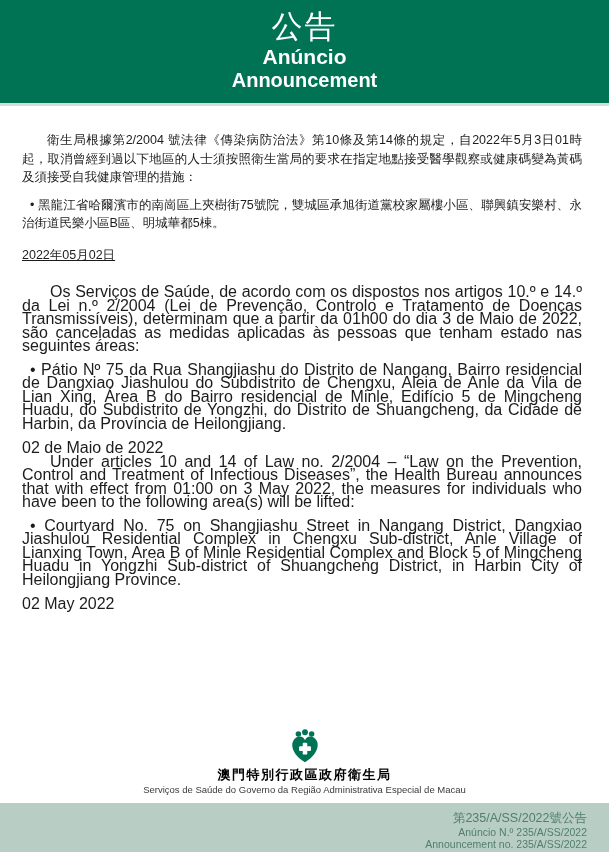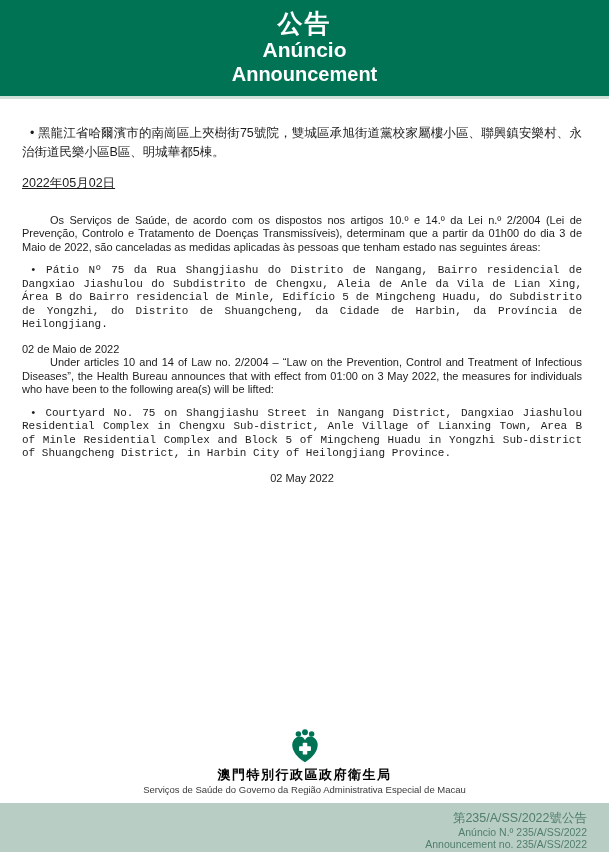--- a/index.html
+++ b/index.html
@@ -15,34 +15,34 @@
   
   .banner {
     width: 100%;
     background: #007355;
     color: #ffffff;
     text-align: center;
     padding: 9px 0 10px 0;
     box-sizing: border-box;
     border-bottom: 3px solid #cfe0d8;
   }
-  .banner .t-zh { font-size: 25px; font-weight: bold; line-height: 1.15; letter-spacing: 2px; }
+  .banner .t-zh { font-size: 31px; font-weight: normal; line-height: 1.15; letter-spacing: 2px; }
   .banner .t-pt { font-size: 21px; font-weight: bold; line-height: 1.18; }
   .banner .t-en { font-size: 20px; font-weight: bold; line-height: 1.18; }
   
   .content { padding: 25px 27px 0 22px; }
   .zh  { font-size: 12.5px; line-height: 18.5px; text-align: justify; margin: 0; }
-  .lat { font-size: 11px;   line-height: 13.5px; text-align: justify; margin: 0; }
+  .lat { font-size: 16px;   line-height: 13.5px; text-align: justify; margin: 0; }
   .zh.para   { text-indent: 25px; margin-bottom: 9px; }
   .zh.bullet { text-indent: 8px;  margin-bottom: 13px; }
   .zh.date   { text-align: left;  margin-bottom: 21px; text-decoration: underline; }
   .lat.para   { text-indent: 28px; margin-bottom: 10px; }
-  .lat.bullet { text-indent: 8px;  margin-bottom: 11px; font-family: Liberation Mono, monospace; }
+  .lat.bullet { text-indent: 8px;  margin-bottom: 11px; }
   .lat.date   { text-align: left;  }
-  .lat.date-last { text-align: center; }
+  .lat.date-last { text-align: left; }
   
   .org-block {
     position: absolute;
     left: 0; right: 0;
     bottom: 56px;
     text-align: center;
   }
   .org-logo { display: block; margin: 0 auto 2px auto; }
   .org-zh { font-size: 13px; font-weight: bold; color: #000; letter-spacing: 1.5px; line-height: 1.25; }
   .org-pt { font-size: 9.5px; color: #3a3a3a; line-height: 1.3; text-align: center; }
@@ -65,20 +65,21 @@
 
 <div class="page">
 
   <header class="banner">
     <div class="t-zh">公告</div>
     <div class="t-pt">Anúncio</div>
     <div class="t-en">Announcement</div>
   </header>
 
   <main class="content">
+    <p class="zh para">衛生局根據第2/2004 號法律《傳染病防治法》第10條及第14條的規定，自2022年5月3日01時起，取消曾經到過以下地區的人士須按照衛生當局的要求在指定地點接受醫學觀察或健康碼變為黃碼及須接受自我健康管理的措施：</p>
     <p class="zh bullet">• 黑龍江省哈爾濱市的南崗區上夾樹街75號院，雙城區承旭街道黨校家屬樓小區、聯興鎮安樂村、永治街道民樂小區B區、明城華都5棟。</p>
     <p class="zh date">2022年05月02日</p>
 
     <p class="lat para">Os Serviços de Saúde, de acordo com os dispostos nos artigos 10.º e 14.º da Lei n.º 2/2004 (Lei de Prevenção, Controlo e Tratamento de Doenças Transmissíveis), determinam que a partir da 01h00 do dia 3 de Maio de 2022, são canceladas as medidas aplicadas às pessoas que tenham estado nas seguintes áreas:</p>
     <p class="lat bullet">• Pátio Nº 75 da Rua Shangjiashu do Distrito de Nangang, Bairro residencial de Dangxiao Jiashulou do Subdistrito de Chengxu, Aleia de Anle da Vila de Lian Xing, Área B do Bairro residencial de Minle, Edifício 5 de Mingcheng Huadu, do Subdistrito de Yongzhi, do Distrito de Shuangcheng, da Cidade de Harbin, da Província de Heilongjiang.</p>
     <p class="lat date">02 de Maio de 2022</p>
 
     <p class="lat para">Under articles 10 and 14 of Law no. 2/2004 – “Law on the Prevention, Control and Treatment of Infectious Diseases”, the Health Bureau announces that with effect from 01:00 on 3 May 2022, the measures for individuals who have been to the following area(s) will be lifted:</p>
     <p class="lat bullet">• Courtyard No. 75 on Shangjiashu Street in Nangang District, Dangxiao Jiashulou Residential Complex in Chengxu Sub-district, Anle Village of Lianxing Town, Area B of Minle Residential Complex and Block 5 of Mingcheng Huadu in Yongzhi Sub-district of Shuangcheng District, in Harbin City of Heilongjiang Province.</p>
     <p class="lat date-last lat">02 May 2022</p>

